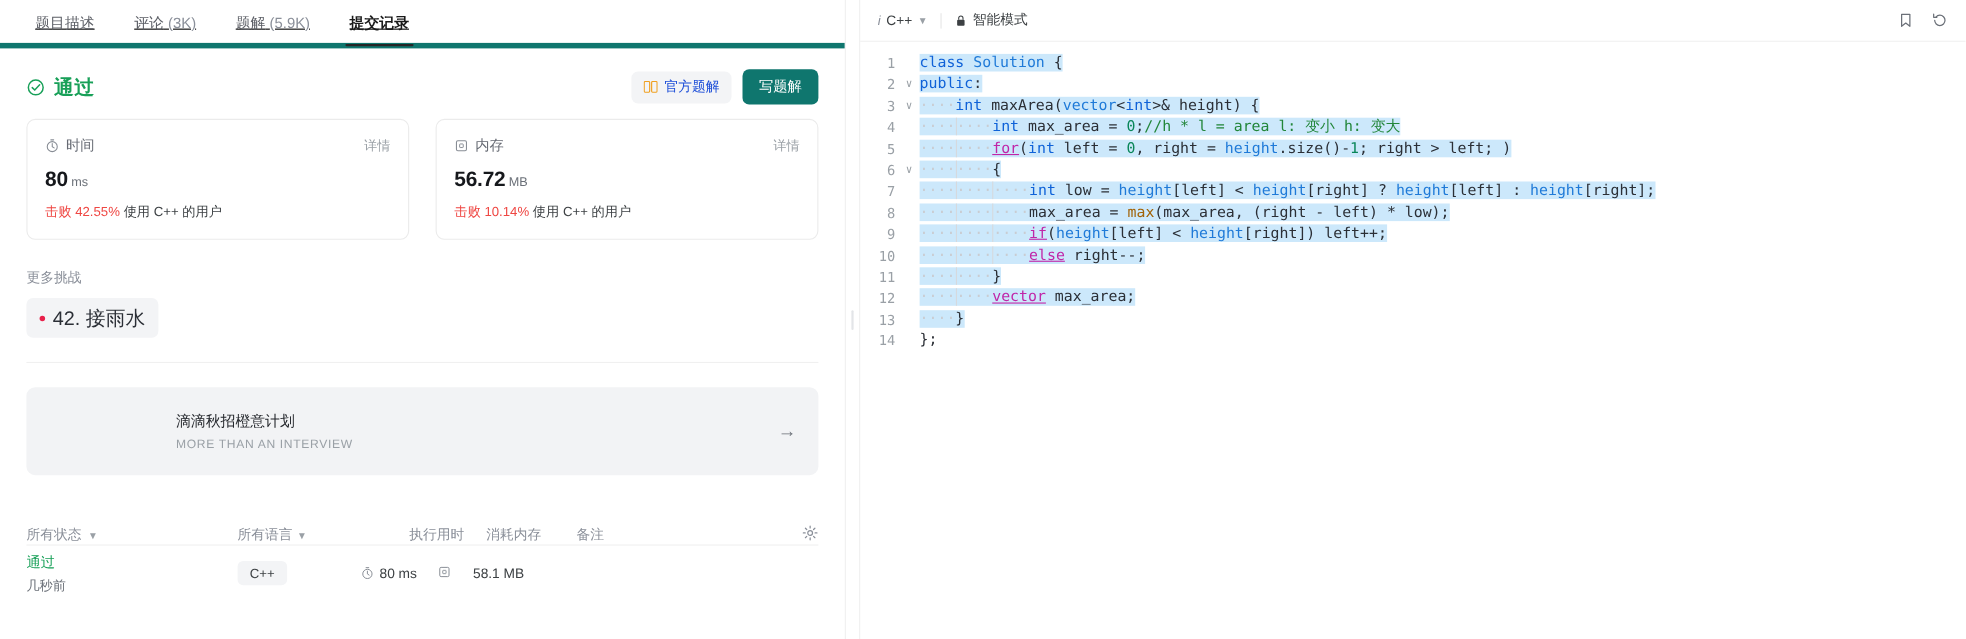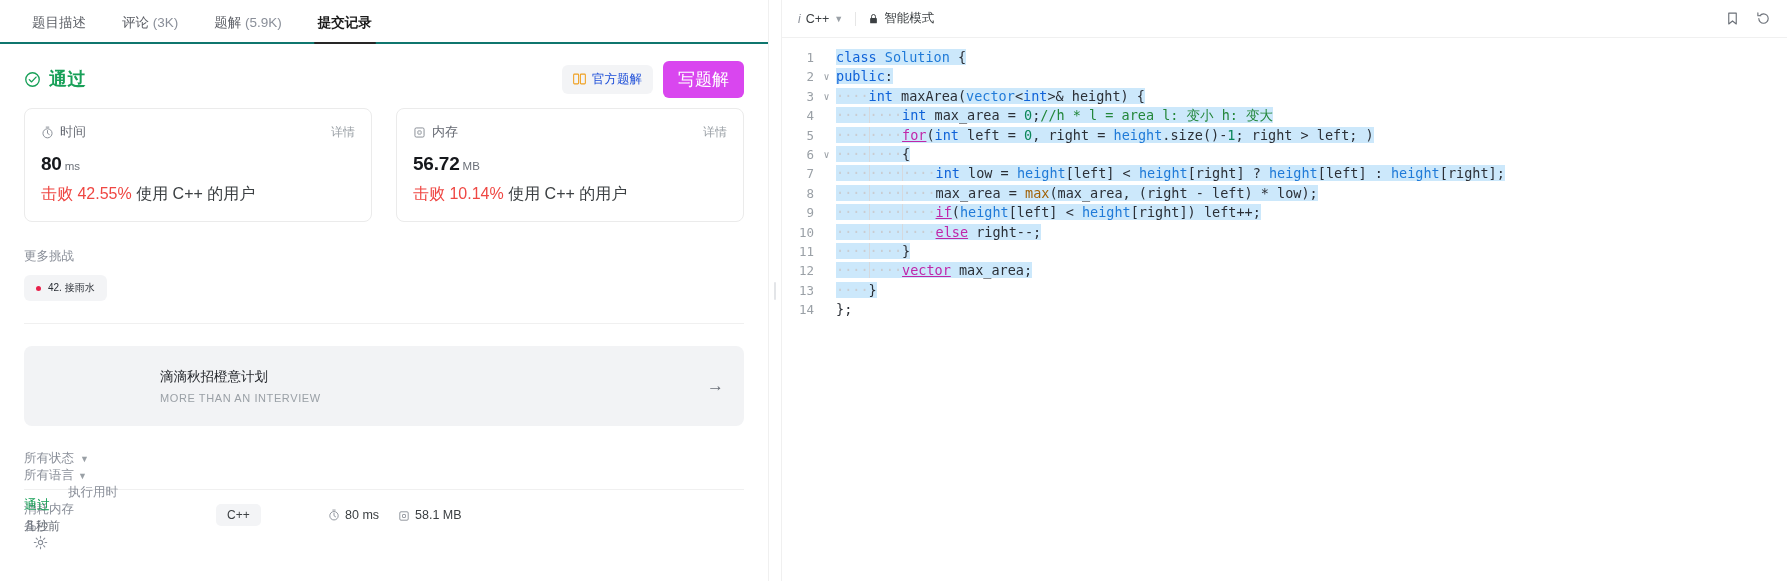--- a/index.html
+++ b/index.html
@@ -15,24 +15,26 @@
   
   .left {
     width: 769px; height: 581px;
     background: #ffffff;
     position: relative;
     overflow: hidden;
     border-right: 1px solid #f0f0f0;
   }
   .tabbar {
     height: 44px;
-    border-bottom: 2px solid #0f766e;
+    border-bottom: 5px solid #0f766e;
     display: flex;
+    align-items: center;
     padding-left: 14px;
     gap: 0px;
+    text-decoration: underline;
   }
   .tab {
     font-size: 13.5px;
     color: #5c5f66;
     padding: 0 18px;
     height: 44px;
     line-height: 46px;
     position: relative;
     cursor: pointer;
     white-space: nowrap;
@@ -55,81 +57,81 @@
   .status-text { color:#18a058; font-size:18px; font-weight:600; letter-spacing:.5px; }
   .ok-icon { width:17px; height:17px; display:block; }
 
   .statusright { display:flex; align-items:center; gap:10px; }
   .btn-official {
     background:#f3f4f6; color:#1d4ed8; font-size:12.5px;
     padding: 6px 11px; border-radius:6px; display:flex; align-items:center; gap:6px;
     cursor:pointer; border:none; white-space:nowrap;
   }
   .btn-write {
-    background:#d946ef; color:#fff; font-size:17px;
+    background:#0f766e; color:#fff; font-size:13px;
     padding: 7px 15px; border-radius:6px; border:none; cursor:pointer;
     white-space:nowrap;
   }
 
   .cards { display:flex; gap:24px; margin-top:14px; }
   .card {
     flex:1; border:1px solid #ebebeb; border-radius:8px;
     padding: 14px 16px 16px 16px; min-height: 93px; background:#fff;
   }
   .card-head { display:flex; align-items:center; justify-content:space-between; }
   .card-title { display:flex; align-items:center; gap:6px; color:#666a73; font-size:13px; }
   .card-detail { color:#9aa0a6; font-size:12px; cursor:pointer; }
   .metric { margin-top:12px; color:#16181c; }
   .metric .num { font-size:19px; font-weight:700; letter-spacing:-.2px; }
   .metric .unit { font-size:11.5px; color:#6b7078; margin-left:3px; }
-  .beat { margin-top:9px; font-size:16px; color:#3c4043; }
+  .beat { margin-top:9px; font-size:12px; color:#3c4043; }
   .beat .red { color:#ef4743; }
 
   .sec-title { margin-top:26px; color:#8a8f99; font-size:12.5px; }
   .chips { margin-top:10px; display:flex; gap:10px; }
   .chip {
     background:#f3f4f6; border-radius:6px; padding:6px 12px;
-    font-size:10px; color:#2b2f36; display:flex; align-items:center; gap:7px;
+    font-size:18px; color:#2b2f36; display:flex; align-items:center; gap:7px;
     cursor:pointer;
   }
   .dot { width:5px; height:5px; border-radius:50%; background:#e8214b; display:block; }
 
   .hr { margin-top:22px; border-top:1px solid #f0f0f0; }
 
   .promo {
     margin-top: 22px;
     background:#f2f3f5; border-radius:8px; height:80px;
     display:flex; align-items:center; justify-content:space-between;
     padding: 0 20px 0 136px;
     cursor:pointer;
   }
   .promo-t1 { font-size:13.5px; color:#22252a; }
   .promo-t2 { font-size:11px; color:#9aa0a6; margin-top:6px; letter-spacing:.6px; }
   .promo-arrow { color:#6b7078; font-size:17px; }
 
   .tablehead {
-    margin-top:24px; height:40px; display:flex; align-items:flex-start;
-    border-bottom:1px solid #f0f0f0; font-size:12.5px; color:#8a8f99;flex-direction:column;
+    margin-top:24px; height:40px; display:flex; align-items:flex-end;
+    border-bottom:1px solid #f0f0f0; font-size:12.5px; color:#8a8f99;
   }
   .th-status { width:192px; display:flex; align-items:center; gap:6px; cursor:pointer; }
   .th-lang { width:112px; display:flex; align-items:center; gap:4px; cursor:pointer; }
   .th-time { width:70px;margin-left:44px; }
   .th-mem { width:82px; }
   .th-note { flex:1; }
   .th-gear { width:24px; text-align:right; color:#8a8f99; cursor:pointer; }
   .caret { font-size:9px; color:#9aa0a6; }
 
   .row { height:50px; display:flex; align-items:center; font-size:12.5px; }
   .cell-status { width:192px; }
   .cell-status .s { color:#18a058; font-size:13px; }
   .cell-status .t { color:#6b7078; font-size:12px; margin-top:4px; }
   .cell-lang { width:112px; }
   .langpill { background:#f3f4f6; border-radius:5px; padding:4px 11px; font-size:12px; color:#3c4043; display:inline-block; }
   .cell-time { width:70px; color:#3c4043; display:flex; align-items:center; gap:5px; }
-  .cell-mem { width:120px; color:#3c4043; display:flex; align-items:flex-end; gap:5px; }
+  .cell-mem { width:120px; color:#3c4043; display:flex; align-items:flex-start; gap:20px; }
 
   
   .drag {
     width: 12px; height:581px; background:#fff;
     display:flex; align-items:center; justify-content:center;
   }
   .drag .grip { width:2px; height:18px; background:#e3e5e8; border-radius:1px; }
 
   
   .right {

